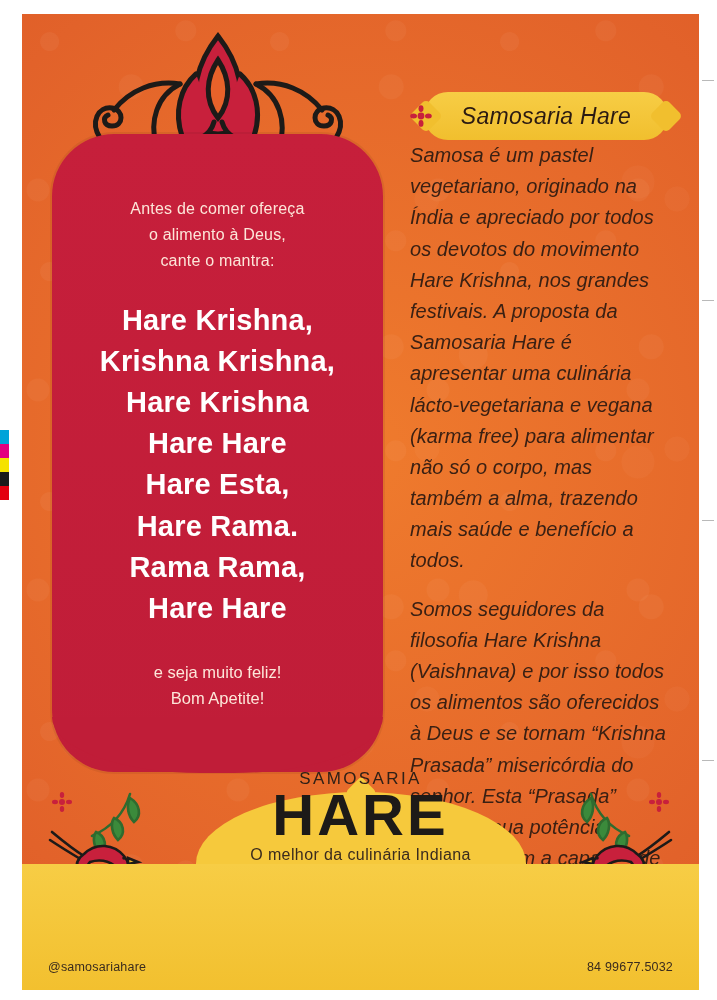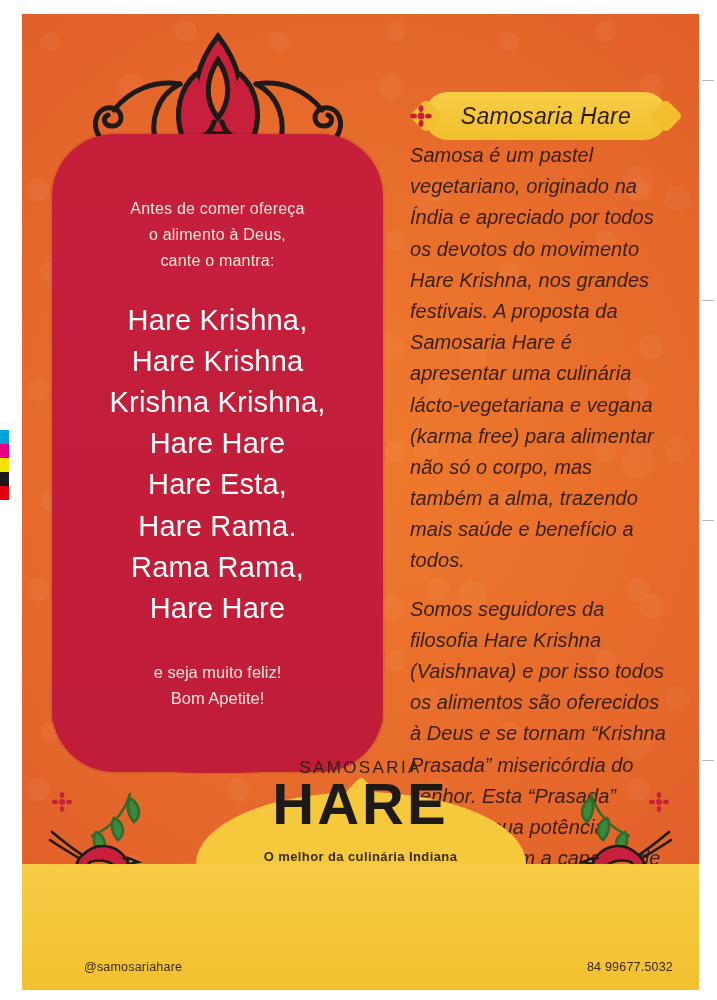--- a/index.html
+++ b/index.html
@@ -134,21 +134,21 @@
     letter-spacing: .2px;
   }
   .mantra-lines {
     position: relative;
     z-index: 2;
     margin-top: 26px;
     font-size: 29px;
     line-height: 1.42;
     color: #ffffff;
     letter-spacing: .2px;
-    font-weight: 400;
+    font-weight: 700;
   }
   .mantra-outro {
     position: relative;
     z-index: 2;
     margin-top: 30px;
     font-size: 16.5px;
     line-height: 1.6;
     color: #fde6d9;
   }
 
@@ -269,36 +269,35 @@
     margin-bottom: -4px;
   }
   .brand-big {
     font-size: 58px;
     letter-spacing: 3px;
     color: #1d1a18;
     font-weight: 700;
     line-height: 1.02;
   }
   .brand-tag {
-    font-size: 13px;
+    font-size: 16px;
     letter-spacing: .4px;
     color: #3a2b1e;
-    margin-top: 16px;
-    font-weight: bold;
+    margin-top: 2px;
   }
   .footer-row {
     position: absolute;
     left: 0; right: 0; bottom: 16px;
     display: flex;
     justify-content: space-between;
     padding: 0 26px;
     font-size: 12.5px;
     color: #3a2b1e;
   }
-  .footer-row span { letter-spacing: .2px; margin-left: 36px; }
+  .footer-row span { letter-spacing: .2px; }
 </style>
 </head>
 <body>
 
 <div class="canvas">
 
   <div class="edge-strip strip-top"></div>
   <div class="edge-strip strip-left"></div>
   <div class="edge-strip strip-right"></div>
   <div class="edge-strip strip-bottom"></div>
@@ -341,22 +340,22 @@
         </g>
       </svg>
     </div>
 
     <div class="mantra-card">
       <div class="mantra-intro">
         Antes de comer ofereça<br>o alimento à Deus,<br>cante o mantra:
       </div>
       <div class="mantra-lines">
         <div>Hare Krishna,</div>
+        <div>Krishna Krishna,</div>
         <div>Hare Krishna</div>
-        <div>Krishna Krishna,</div>
         <div>Hare Hare</div>
         <div>Hare Esta,</div>
         <div>Hare Rama.</div>
         <div>Rama Rama,</div>
         <div>Hare Hare</div>
       </div>
       <div class="mantra-outro">
         e seja muito feliz!<br>Bom Apetite!
       </div>
     </div>

